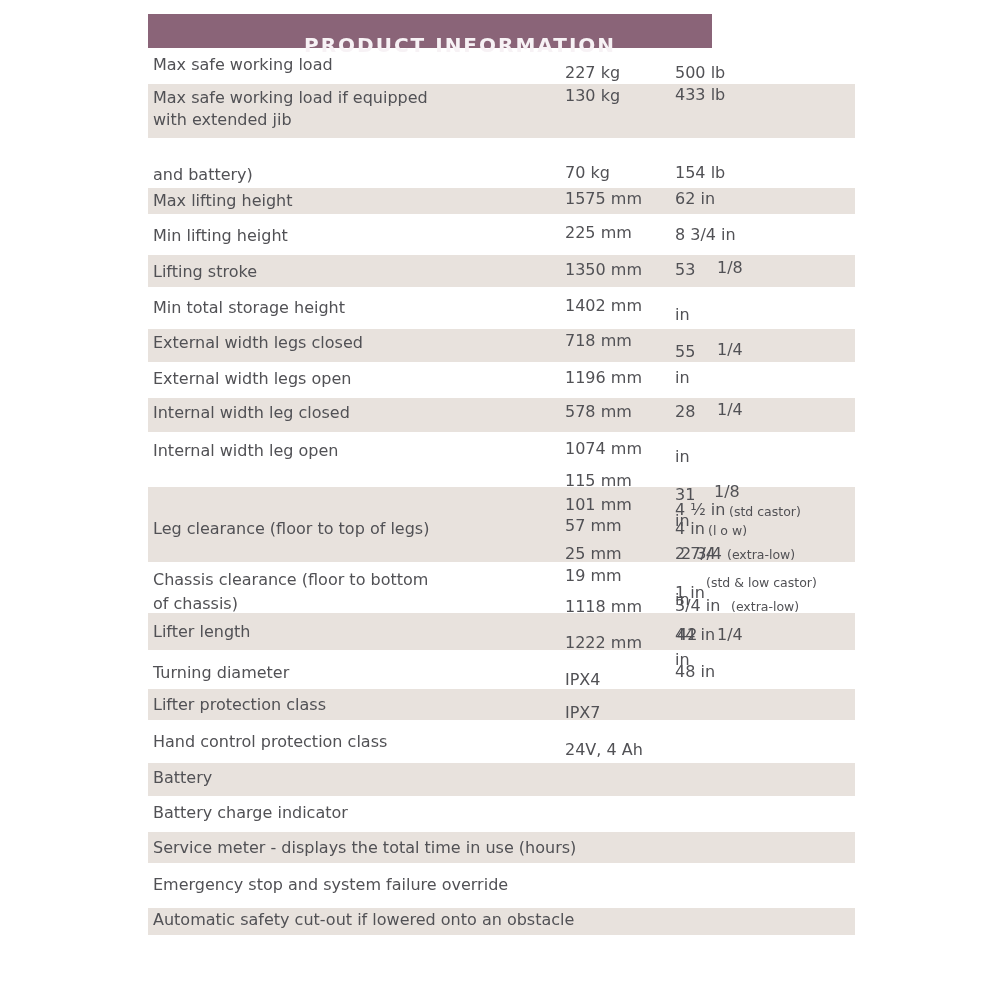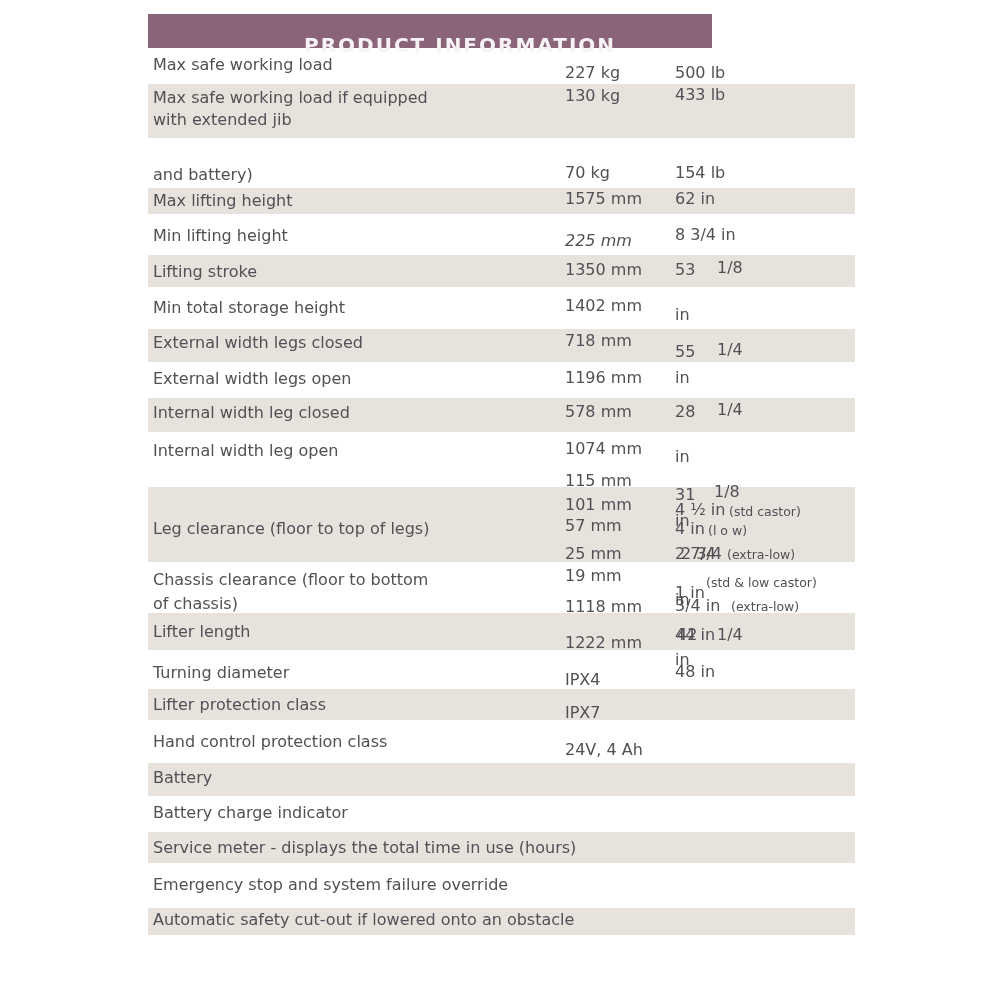--- a/index.html
+++ b/index.html
@@ -78,21 +78,21 @@
     <span class="label" style="left: 153px; top: 839px;">Service meter - displays the total time in use (hours)</span>
     <div class="row white" style="top: 863px; height: 45px;"></div>
     <span class="label" style="left: 153px; top: 876px;">Emergency stop and system failure override</span>
     <div class="row beige" style="top: 908px; height: 27px;"></div>
     <span class="label" style="left: 153px; top: 911px;">Automatic safety cut-out if lowered onto an obstacle</span>
     <div class="row white" style="top: 935px; height: 45px;"></div>
     <span class="val" style="left: 565px; top: 64px;">227 kg</span>
     <span class="val" style="left: 565px; top: 87px;">130 kg</span>
     <span class="val" style="left: 565px; top: 164px;">70 kg</span>
     <span class="val" style="left: 565px; top: 190px;">1575 mm</span>
-    <span class="val" style="left: 565px; top: 232px; font-style: italic;">225 mm</span>
+    <span class="val" style="left: 565px; top: 224px;">225 mm</span>
     <span class="val" style="left: 565px; top: 261px;">1350 mm</span>
     <span class="val" style="left: 565px; top: 297px;">1402 mm</span>
     <span class="val" style="left: 565px; top: 332px;">718 mm</span>
     <span class="val" style="left: 565px; top: 369px;">1196 mm</span>
     <span class="val" style="left: 565px; top: 403px;">578 mm</span>
     <span class="val" style="left: 565px; top: 440px;">1074 mm</span>
     <span class="val" style="left: 565px; top: 472px;">115 mm</span>
     <span class="val" style="left: 565px; top: 496px;">101 mm</span>
     <span class="val" style="left: 565px; top: 517px;">57 mm</span>
     <span class="val" style="left: 565px; top: 545px;">25 mm</span>

